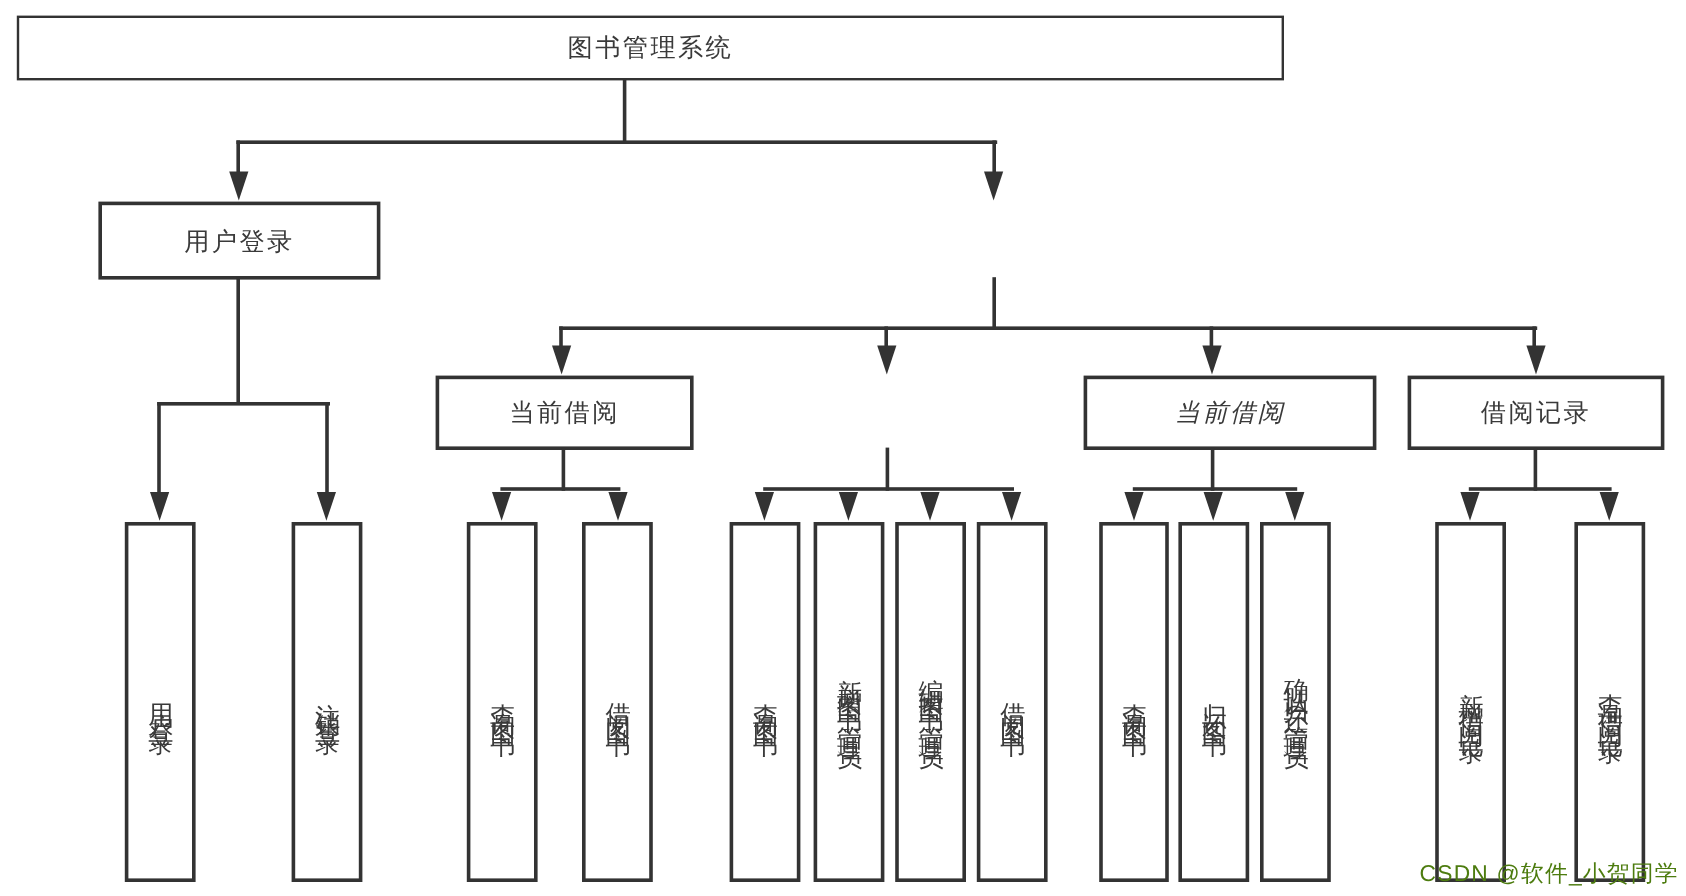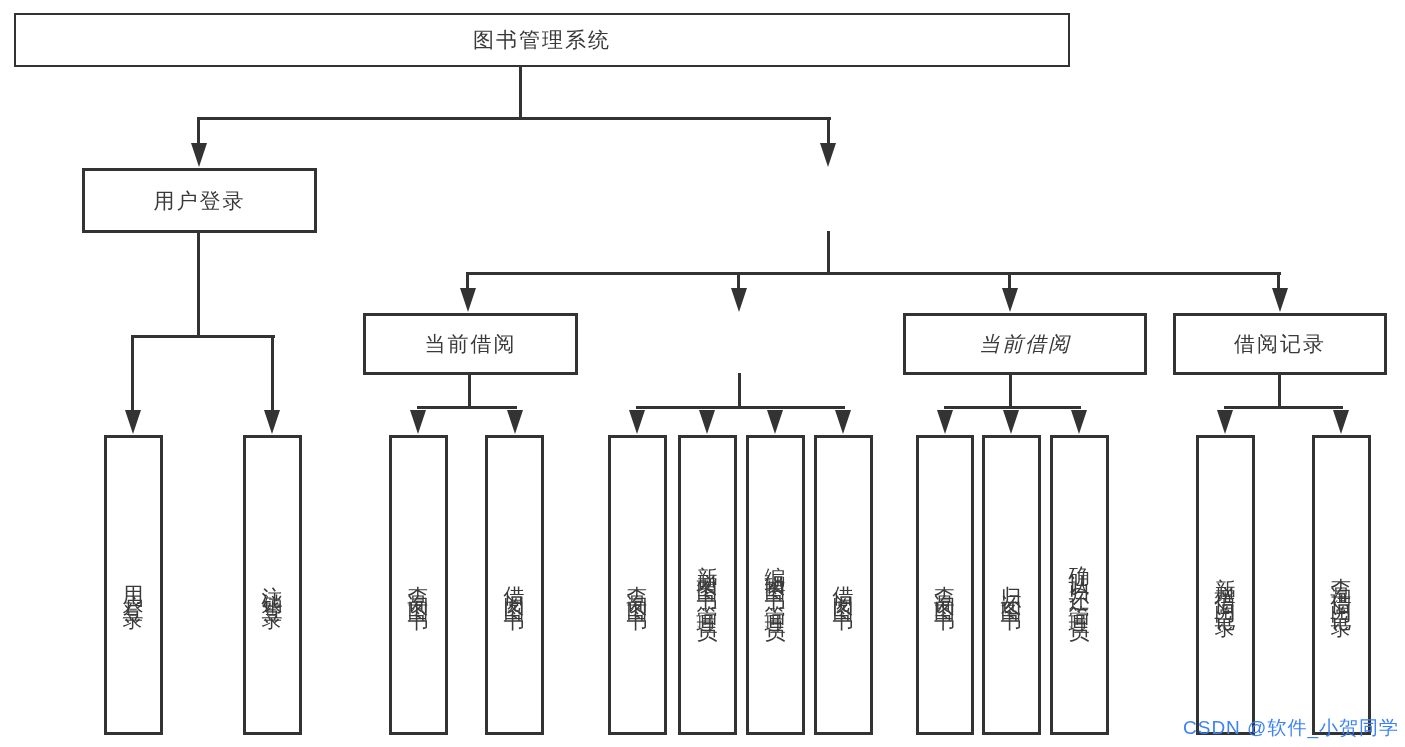--- a/index.html
+++ b/index.html
@@ -24,21 +24,21 @@
     letter-spacing:8px; line-height:1;
   }
   .line { position:absolute; background:#333333; }
   .arr {
     position:absolute; width:0; height:0;
     border-left:8px solid transparent; border-right:8px solid transparent;
     border-top:24px solid #333333;
   }
   .watermark {
     position:absolute; left:1183px; top:715px; font-size:19px;
-    color:#3b82f6; letter-spacing:1px; white-space:nowrap; z-index:5;
+    color:#4d7c0f; letter-spacing:1px; white-space:nowrap; z-index:5;
   }
 </style>
 </head>
 <body>
 
 <div id="stage">
 
   <div class="node root" style="left:14px; top:13px; width:1056px; height:54px;">
     <span>图书管理系统</span>
   </div>

